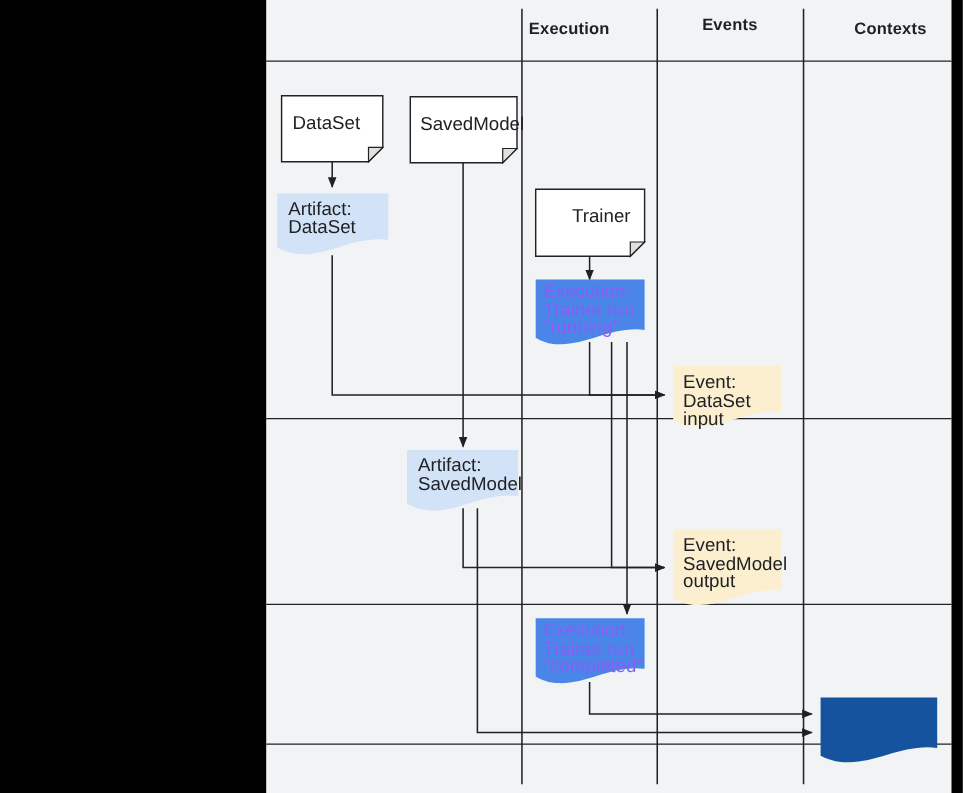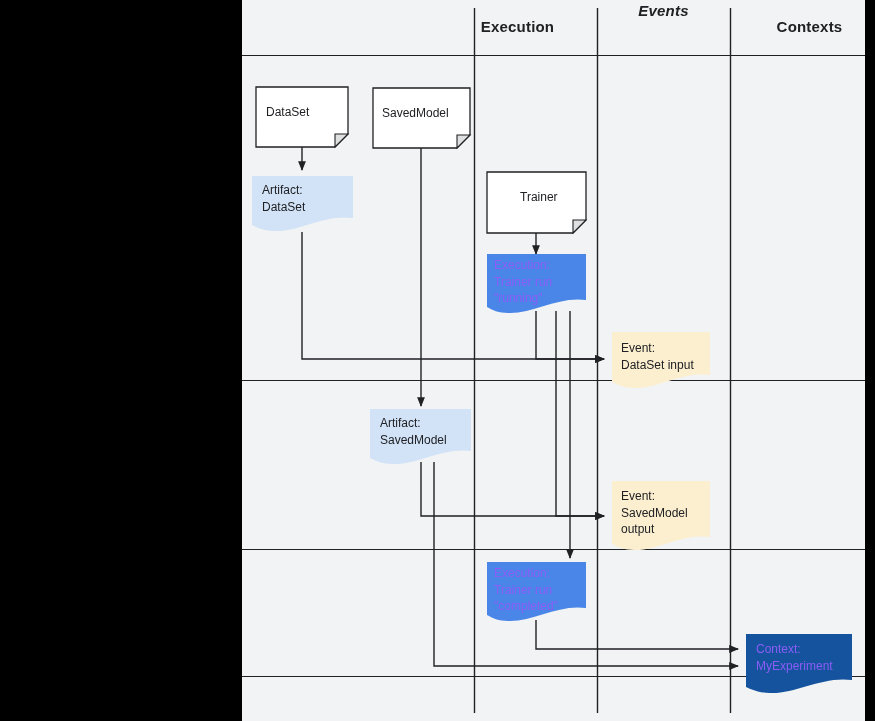--- a/index.html
+++ b/index.html
@@ -39,36 +39,36 @@
     font-family: "Liberation Sans", sans-serif;
     font-size: 15px;
     font-weight: bold;
     color: #202124;
     text-align: center;
     letter-spacing: 0.2px;
   }
   .node-label {
     position: absolute;
     font-family: "Liberation Sans", sans-serif;
-    font-size: 12px;
+    font-size: 17px;
     line-height: 16.5px;
     color: #202124;
     white-space: pre-line;
     pointer-events: none;
   }
   .node-label.light { color: #8b5cf6; }
 </style>
 </head>
 <body>
 
 <div id="stage">
   <div id="canvas"></div>
 
   <div class="lane-title" style="left:456px; top:18px; width:123px;">Execution</div>
-  <div class="lane-title" style="left:597px; top:2px; width:133px;font-style:italic;">Events</div>
+  <div class="lane-title" style="left:597px; top:14px; width:133px;">Events</div>
   <div class="lane-title" style="left:730px; top:18px; width:135px;padding-left:12px;">Contexts</div>
 
   <svg id="svg-layer" viewBox="0 0 875 721" xmlns="http://www.w3.org/2000/svg">
     <defs>
       <marker id="arrow" viewBox="0 0 10 10" refX="9" refY="5" markerWidth="7" markerHeight="7" orient="auto-start-reverse">
         <path d="M 0 1 L 10 5 L 0 9 z" fill="#202124"></path>
       </marker>
     </defs>
 
     <g stroke="#202124" stroke-width="1.4" fill="none">
@@ -166,15 +166,13 @@
 SavedModel</div>
 
   <div class="node-label" style="left:621px; top:488px; width:96px;">Event:
 SavedModel
 output</div>
 
   <div class="node-label light" style="left:494px; top:565px; width:100px;">Execution:
 Trainer run
 "completed"</div>
 
-  <div class="node-label light" style="left:756px; top:641px; width:110px;">Context:
-MyExperiment</div>
 </div>
 
 </body></html>

